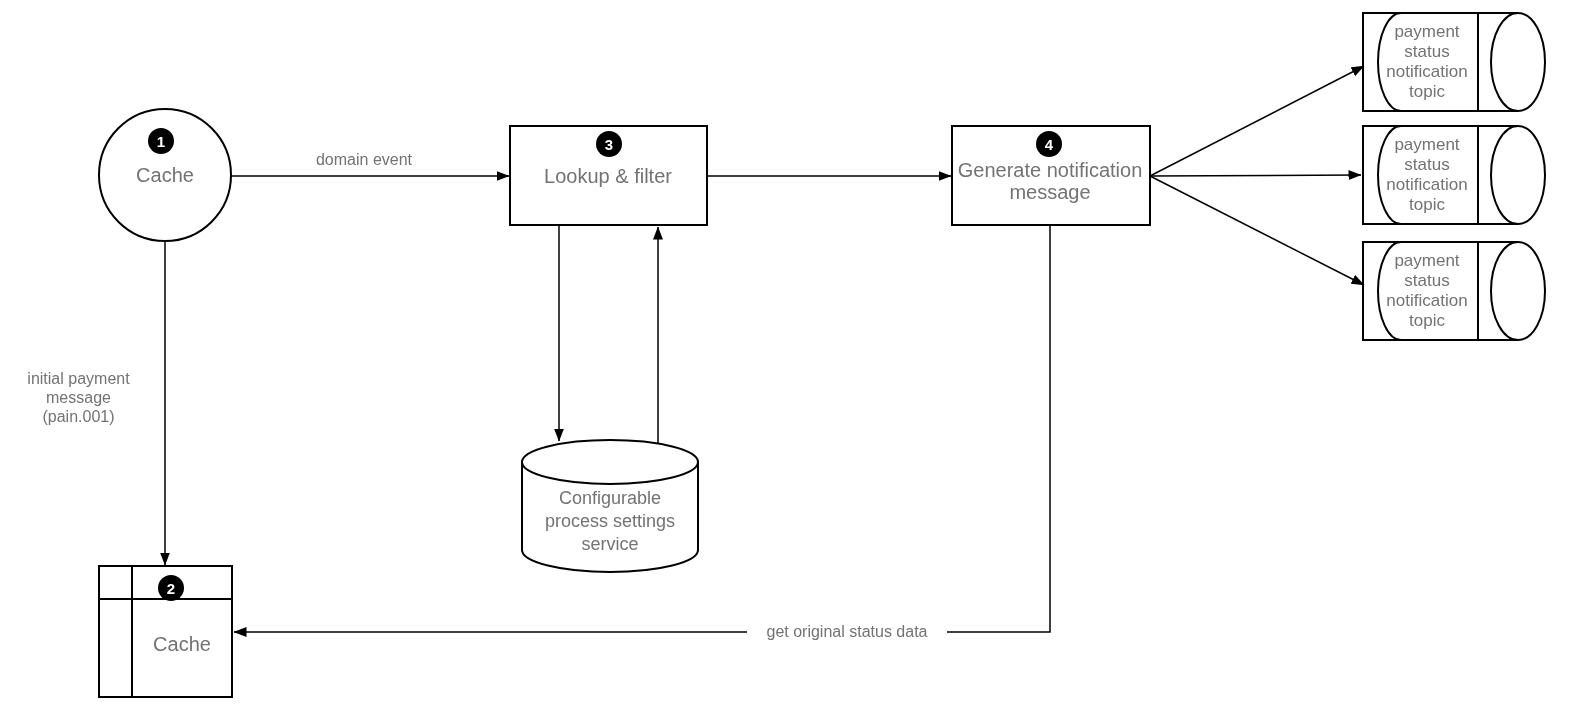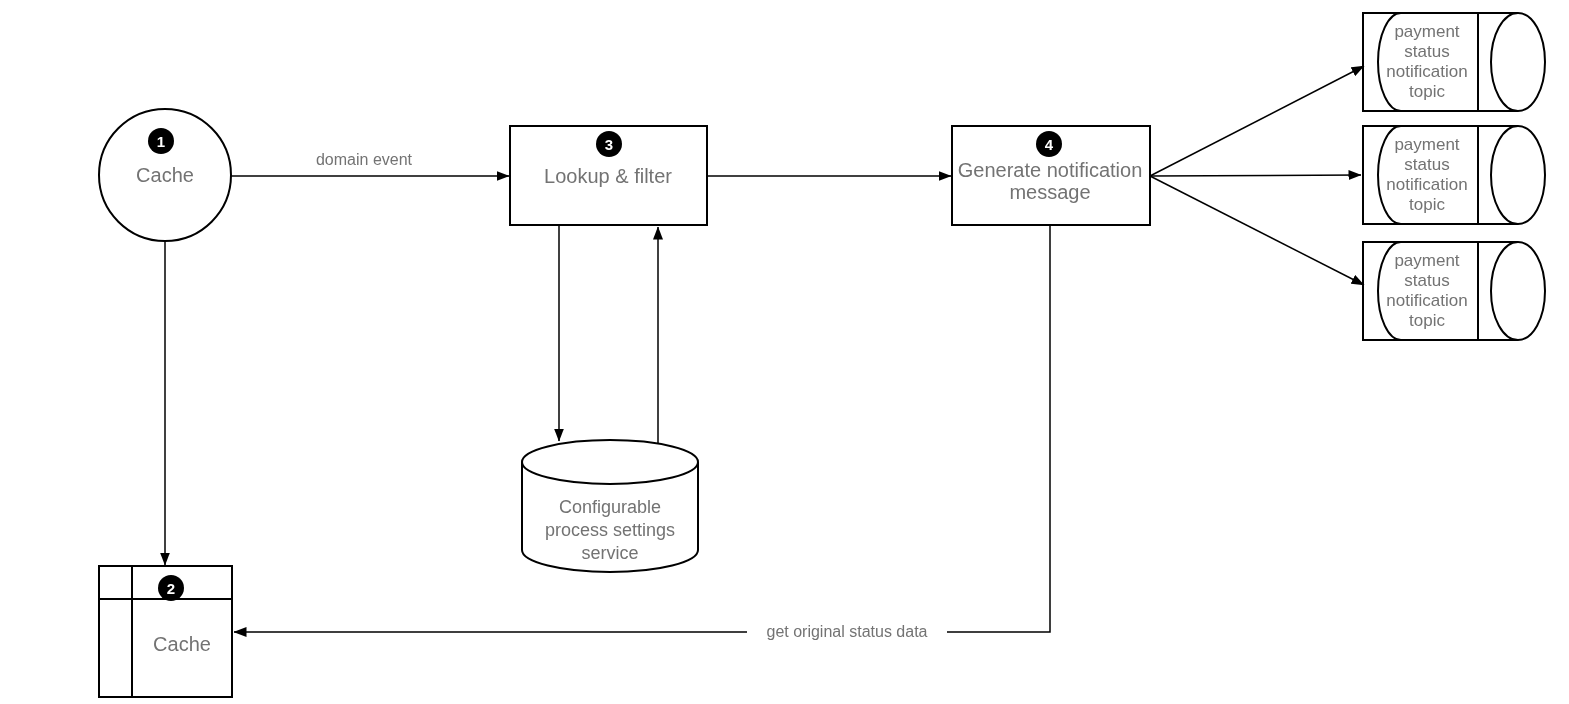--- a/index.html
+++ b/index.html
@@ -20,21 +20,21 @@
     color: #737373;
   }
   .node-label { font-size: 20px; line-height: 22px; }
   .edge-label { font-size: 16px; line-height: 19px; }
   .edge-label.bg { background: #ffffff; padding: 0 2px; }
 
   #lbl-start    { left: 105px; top: 164px; width: 120px; }
   #lbl-lookup   { left: 513px; top: 165px; width: 190px; }
   #lbl-generate { left: 953px; top: 159px; width: 194px; }
   #lbl-cache    { left: 122px; top: 633px; width: 120px; }
-  #lbl-settings { left: 537px; top: 487px; width: 146px; font-size: 18px; line-height: 23px; margin-top: 9px; }
+  #lbl-settings { left: 537px; top: 487px; width: 146px; font-size: 18px; line-height: 23px; }
 
   .topic-label { font-size: 17px; line-height: 20px; left: 1383px; width: 88px; }
   #lbl-topic0 { top: 22px; }
   #lbl-topic1 { top: 135px; }
   #lbl-topic2 { top: 251px; }
 
   #lbl-domain-event    { left: 294px; top: 150px; width: 140px; text-align: center; }
   #lbl-initial-payment { left: 8px;   top: 369px; width: 141px; }
   #lbl-get-original    { left: 747px; top: 622px; width: 196px; }
 
@@ -117,20 +117,21 @@
   <div class="label node-label" id="lbl-start">Cache</div>
   <div class="label node-label" id="lbl-lookup">Lookup &amp; filter</div>
   <div class="label node-label" id="lbl-generate">Generate notification message</div>
   <div class="label node-label" id="lbl-cache">Cache</div>
   <div class="label node-label" id="lbl-settings">Configurable process settings service</div>
   <div class="label topic-label" id="lbl-topic0">payment status notification topic</div>
   <div class="label topic-label" id="lbl-topic1">payment status notification topic</div>
   <div class="label topic-label" id="lbl-topic2">payment status notification topic</div>
 
   <div class="label edge-label" id="lbl-domain-event">domain event</div>
+  <div class="label edge-label" id="lbl-initial-payment">initial payment message (pain.001)</div>
   <div class="label edge-label bg" id="lbl-get-original">get original status data</div>
 
   <div class="badge" id="badge-start">1</div>
   <div class="badge" id="badge-cache">2</div>
   <div class="badge" id="badge-lookup">3</div>
   <div class="badge" id="badge-generate">4</div>
 
 </div>
 
 </body></html>

